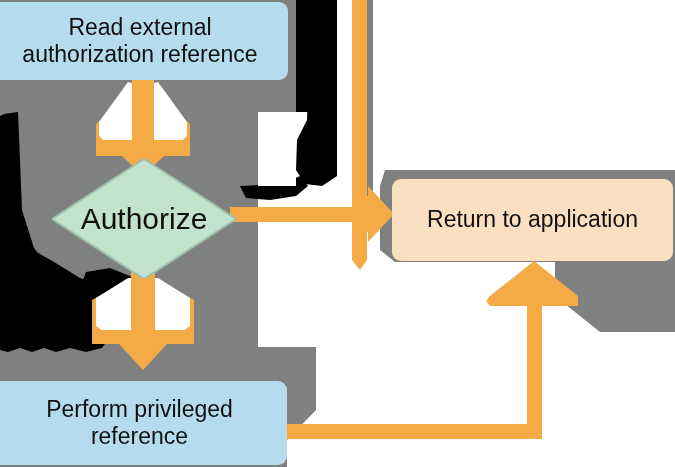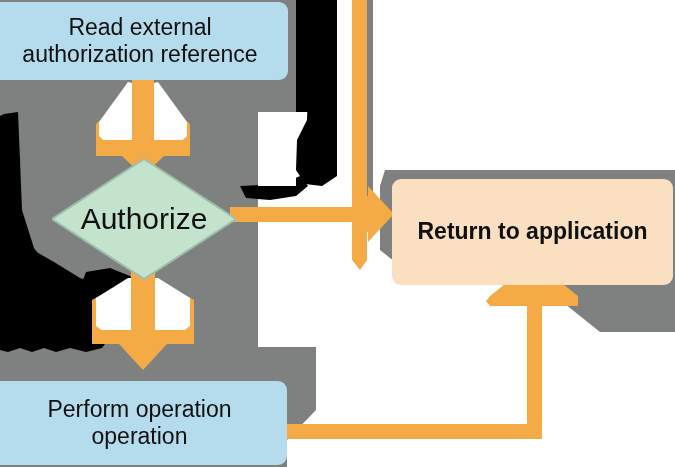--- a/index.html
+++ b/index.html
@@ -30,25 +30,24 @@
     font-size:23px;
     padding:0 10px;
   }
   .n-perform{
     left:-8px;top:381px;width:295px;height:84px;
     background:#b5dced;
     font-size:23px;
     padding:0 10px;
   }
   .n-return{
-    left:392px;top:179px;width:281px;height:106px;
+    left:392px;top:179px;width:281px;height:82px;
     background:#fadfc0;
     font-size:23px;
     padding:0 10px;
-    font-weight:bold;
   }
   .n-authorize{
     left:52px;top:159px;width:184px;height:120px;
     font-size:30px;
     background:transparent;
   }
   .n-authorize .dtext{position:relative;z-index:3;}
 </style>
 </head>
 <body>
@@ -129,20 +128,20 @@
   </div>
 
   <div class="node n-authorize">
     <svg style="position:absolute;left:0;top:0;width:184px;height:120px;" viewBox="0 0 184 120" xmlns="http://www.w3.org/2000/svg">
       <polygon points="92,0 184,60 92,120 0,60" fill="#c3e3cd" stroke="#9dbfab" stroke-width="2"></polygon>
     </svg>
     <span class="dtext">Authorize</span>
   </div>
 
   <div class="node rounded n-perform">
-    <span>Perform operation operation</span>
+    <span>Perform privileged reference</span>
   </div>
 
   <div class="node rounded n-return">
     <span>Return to application</span>
   </div>
 
 </div>
 
 </body></html>

